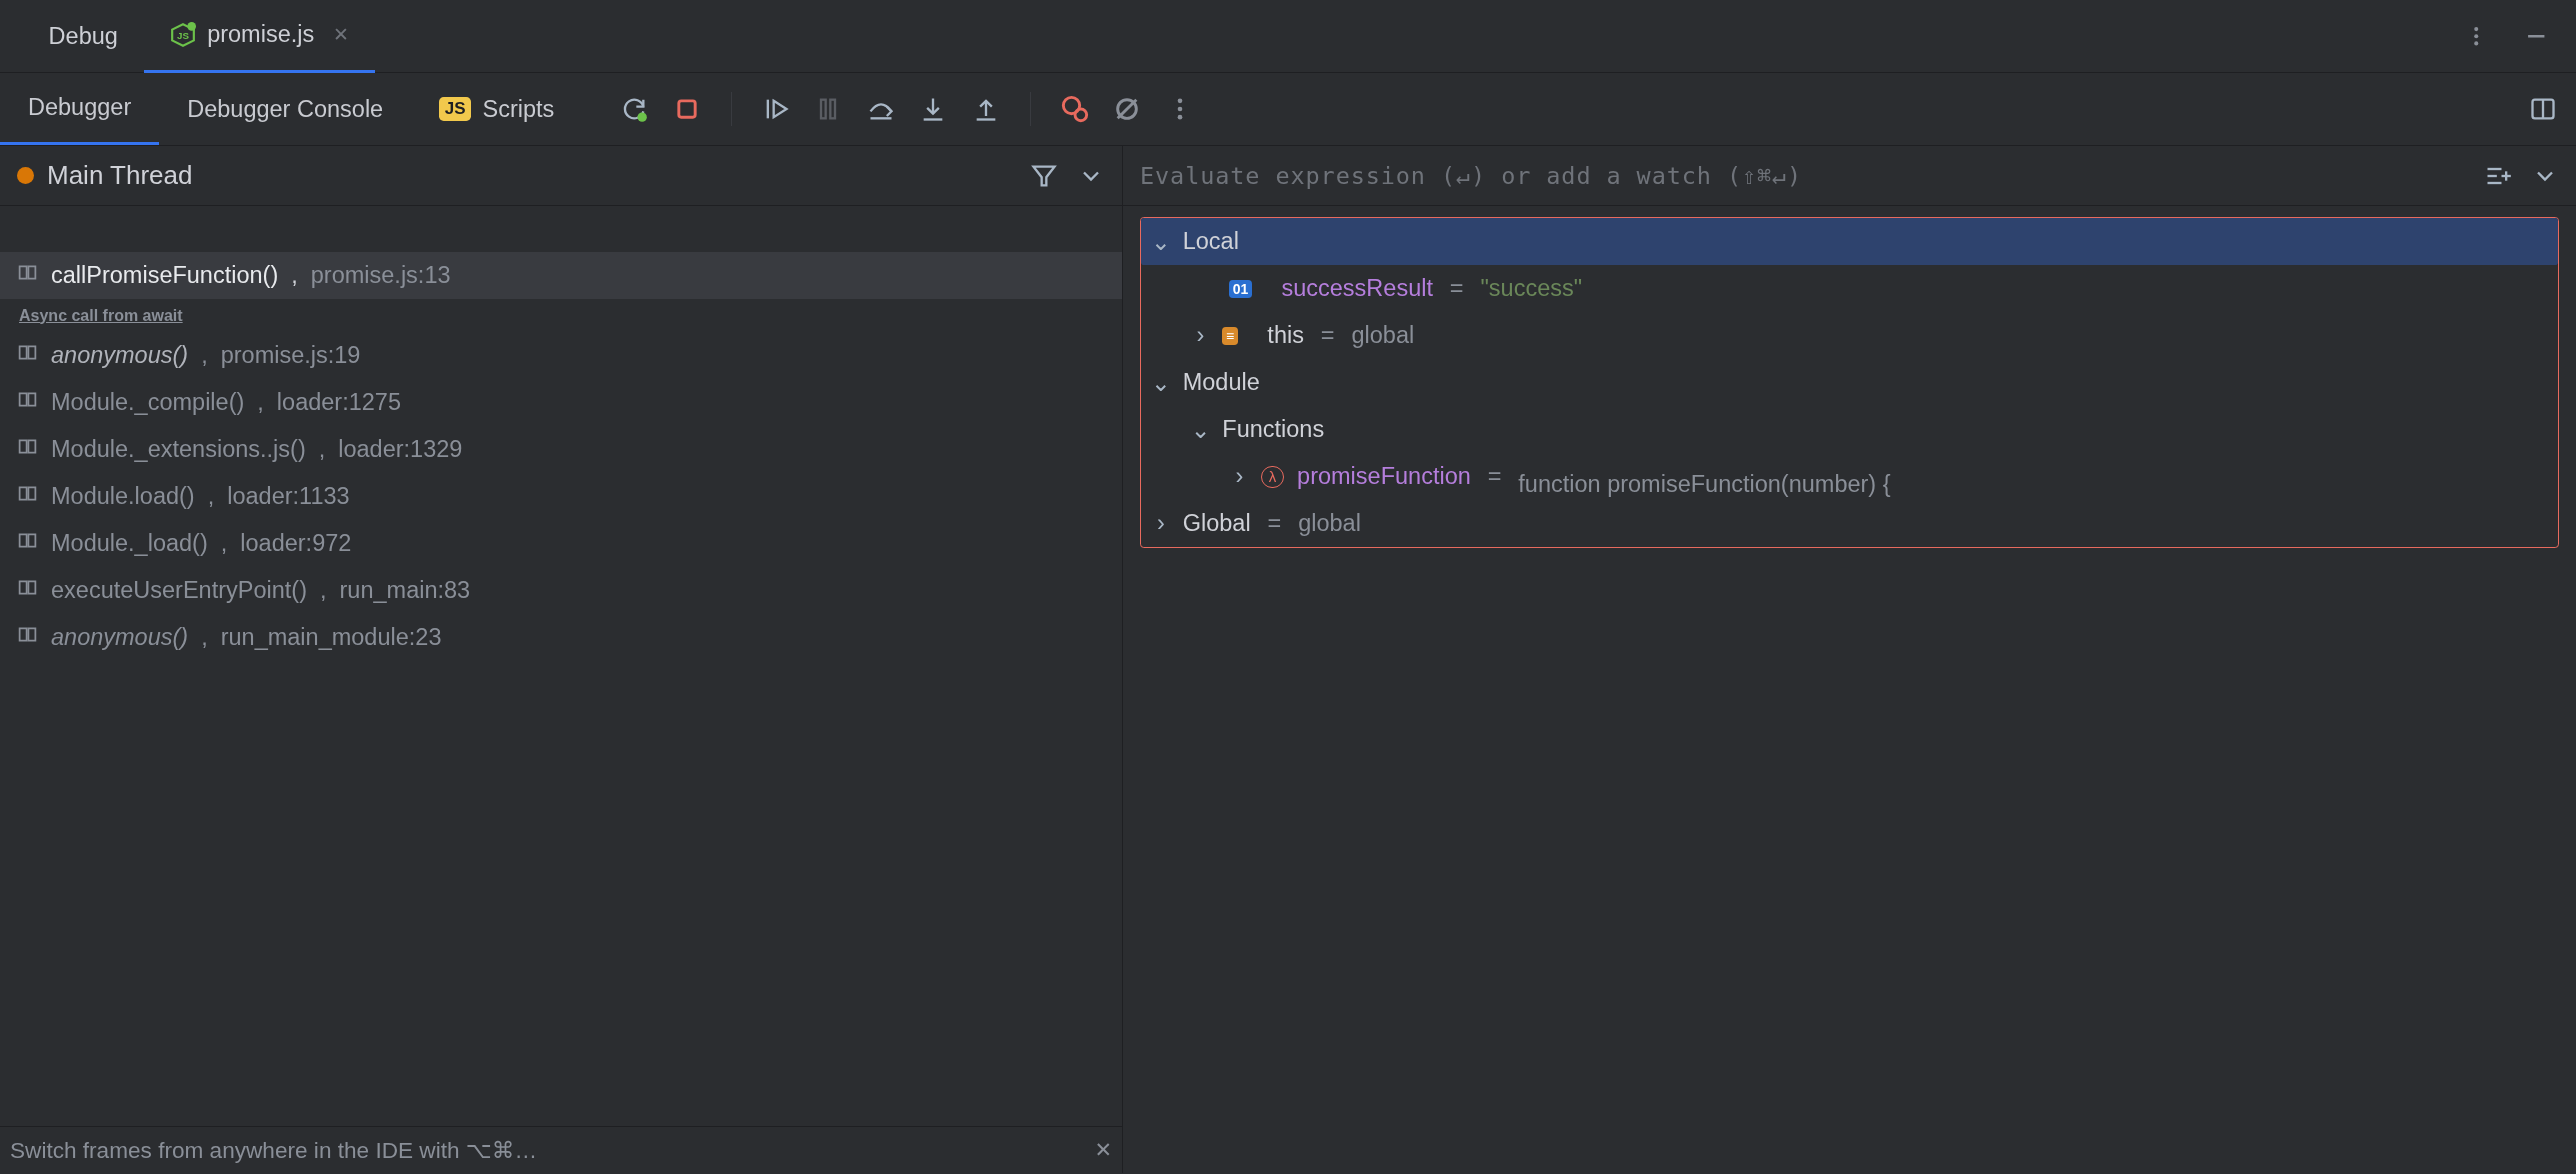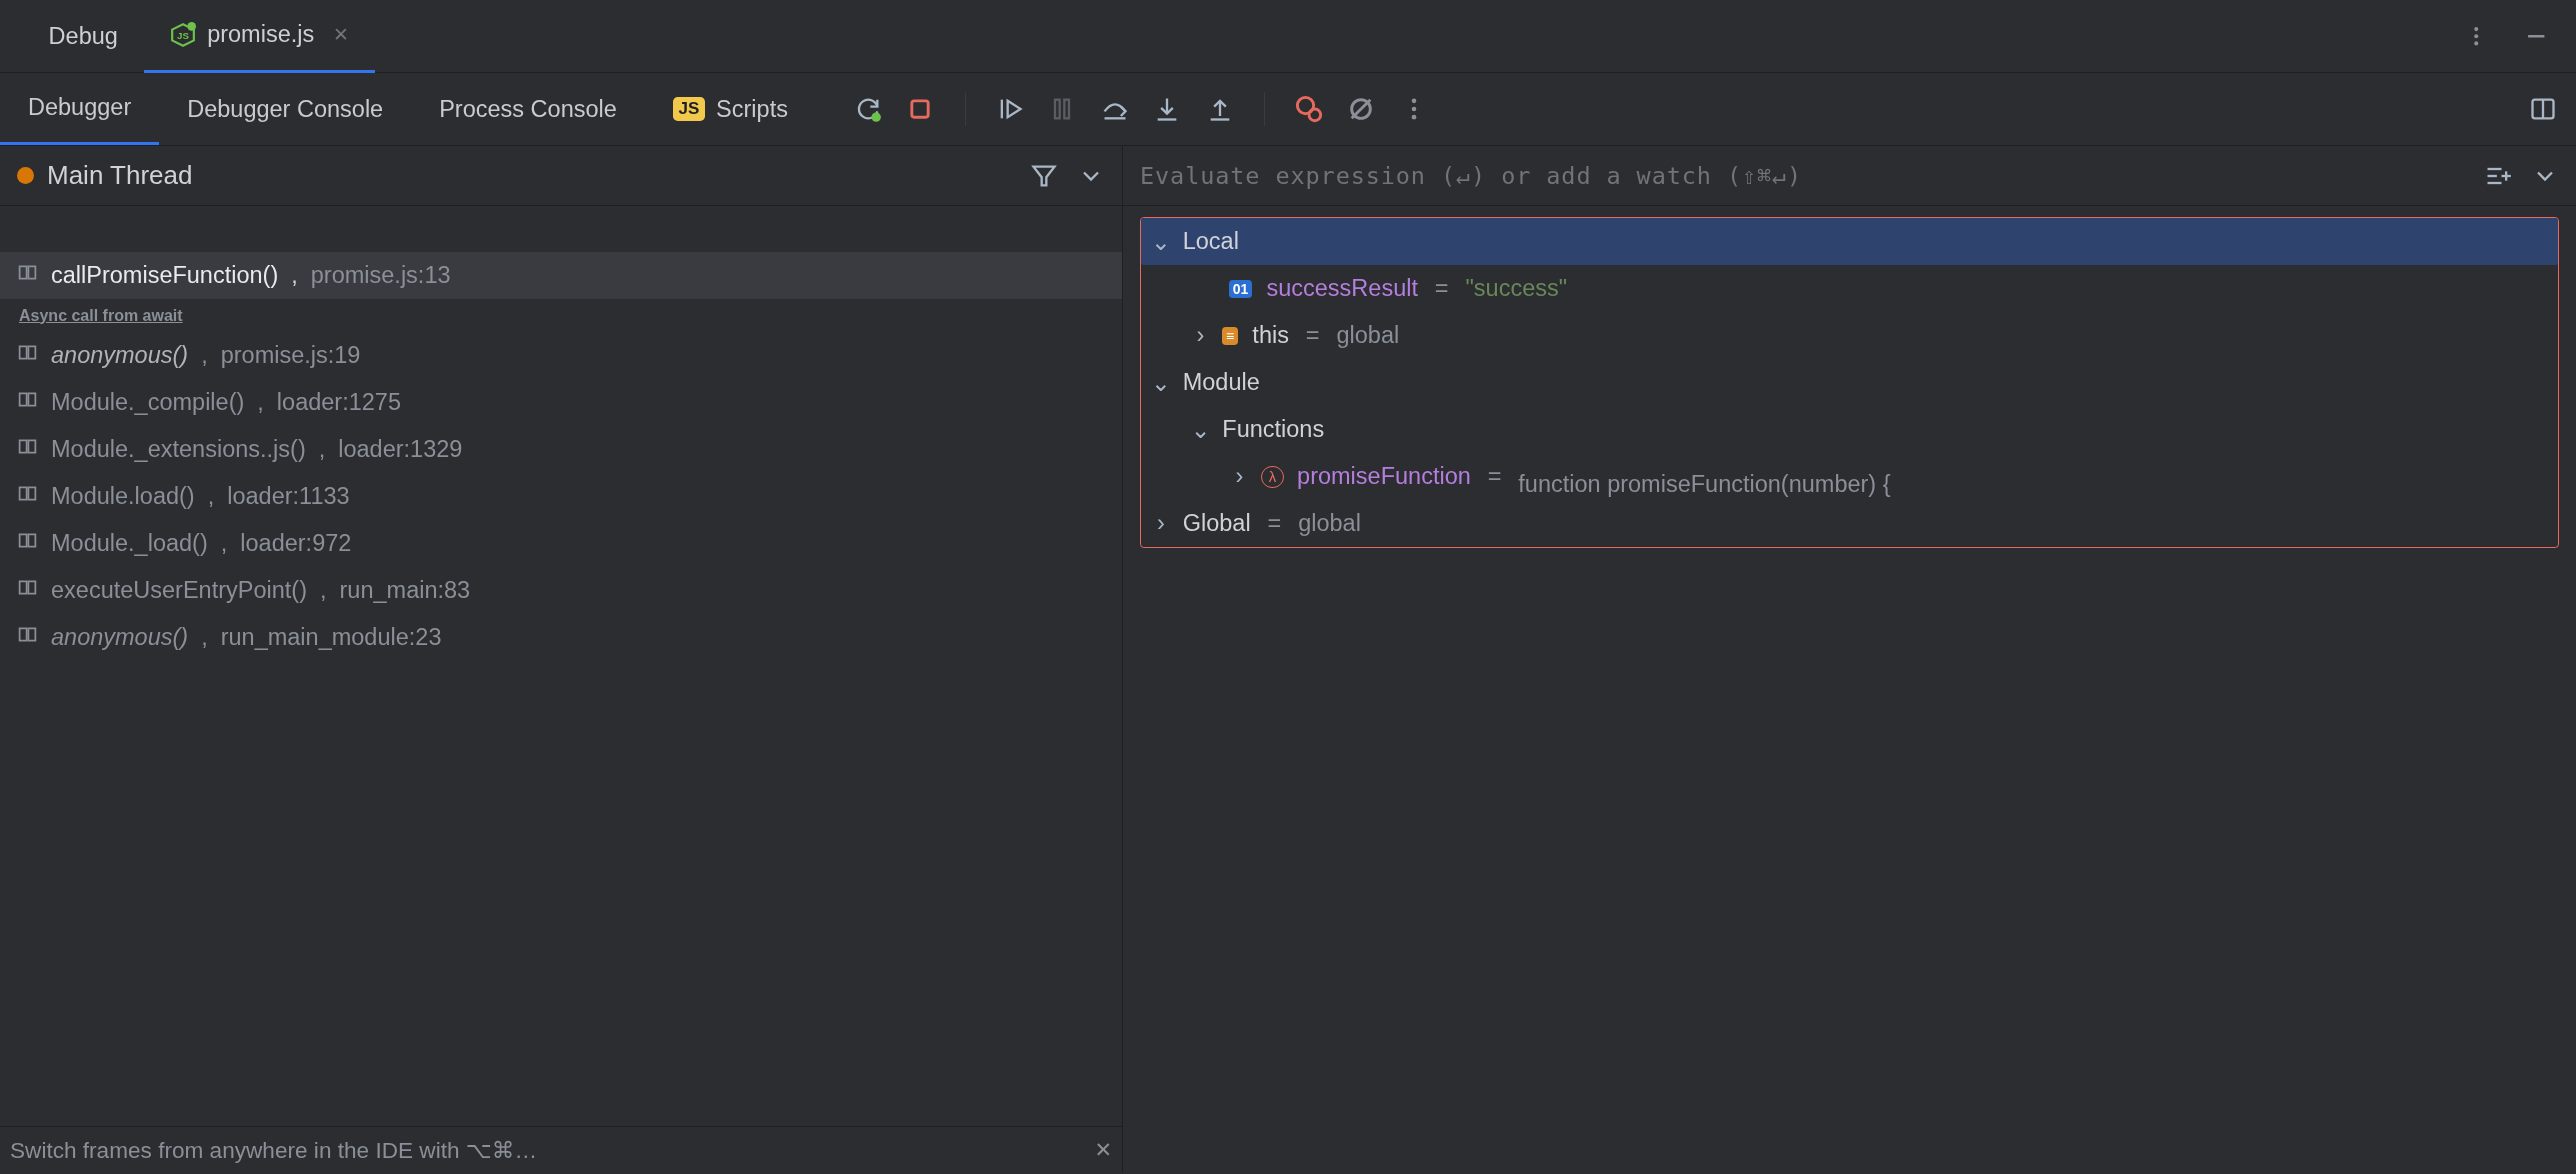--- a/index.html
+++ b/index.html
@@ -150,21 +150,21 @@
   .indent-2 { padding-left:88px; }
   .chev { width:21px; display:inline-flex; justify-content:center; color:#a9b7c6; }
   .var-name { color:#b57edc; }
   .var-this { color:#d0d2d8; }
   .eq { color:#8a8f98; margin:0 5.6px; }
   .val-str { color:#6a8759; }
   .val-dim { color:#8a8f98; }
   .val-func { color:#8a8f98;margin-top:16px; }
   .obj-badge {
     background:#2a6fd1; color:white; font-size:14px; font-weight:700;
-    border-radius:3.8px; padding:0.9px 3.8px; margin-right:3px;
+    border-radius:3.8px; padding:0.9px 3.8px; margin-right:18px;
   }
   .obj-badge.orange { background:#d98a2b; }
   .lambda-badge {
     width:22.6px; height:22.6px; border:1.9px solid #e86a5e; border-radius:50%;
     display:inline-flex; align-items:center; justify-content:center;
     color:#e86a5e; font-size:15px; margin-right:1.9px;
   }
   .scope-label { color:#d0d2d8; }
 </style>
 </head>
@@ -201,23 +201,20 @@
   </div>
 </div>
 
 <div class="subbar">
   <div class="sub-tabs">
     <div class="sub-tab active">
       <span>Debugger</span>
     </div>
     <div class="sub-tab">
       <span>Debugger Console</span>
-    </div>
-    <div class="sub-tab">
-      <span>Process Console</span>
     </div>
     <div class="sub-tab">
       <span class="js-badge">JS</span>
       <span>Scripts</span>
     </div>
   </div>
 
   <div class="toolbar">
     <span class="icon">
       <svg viewBox="0 0 24 24" class="svg-stroke">

